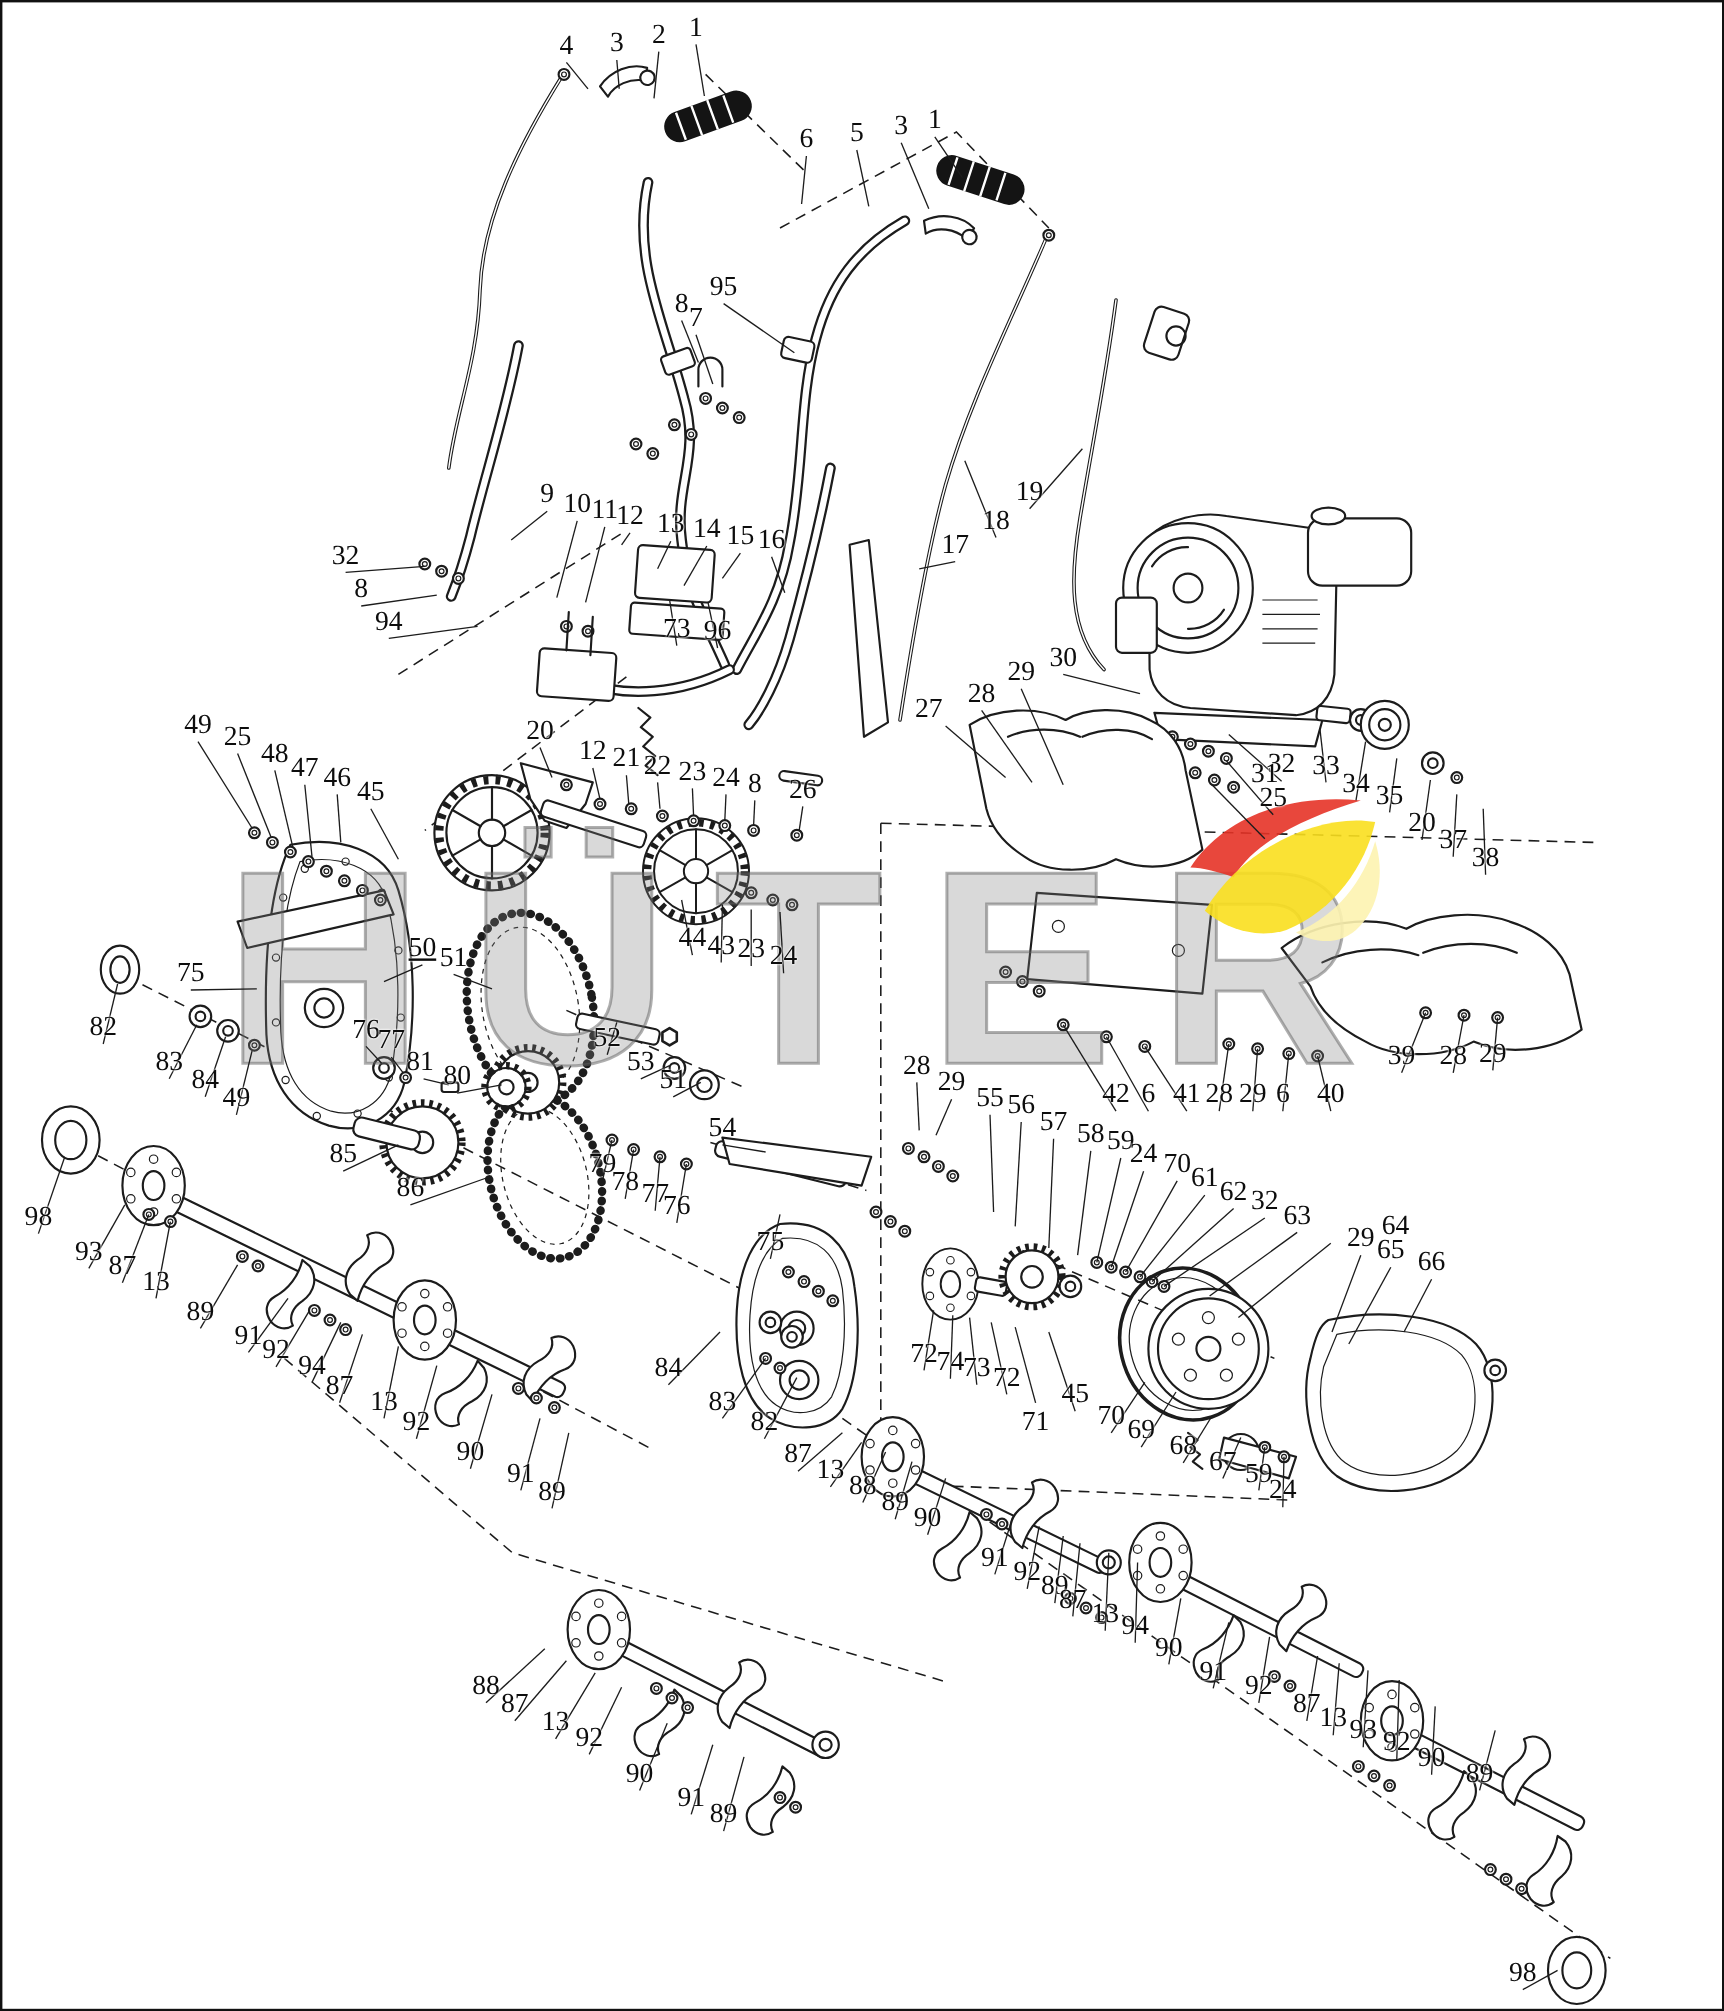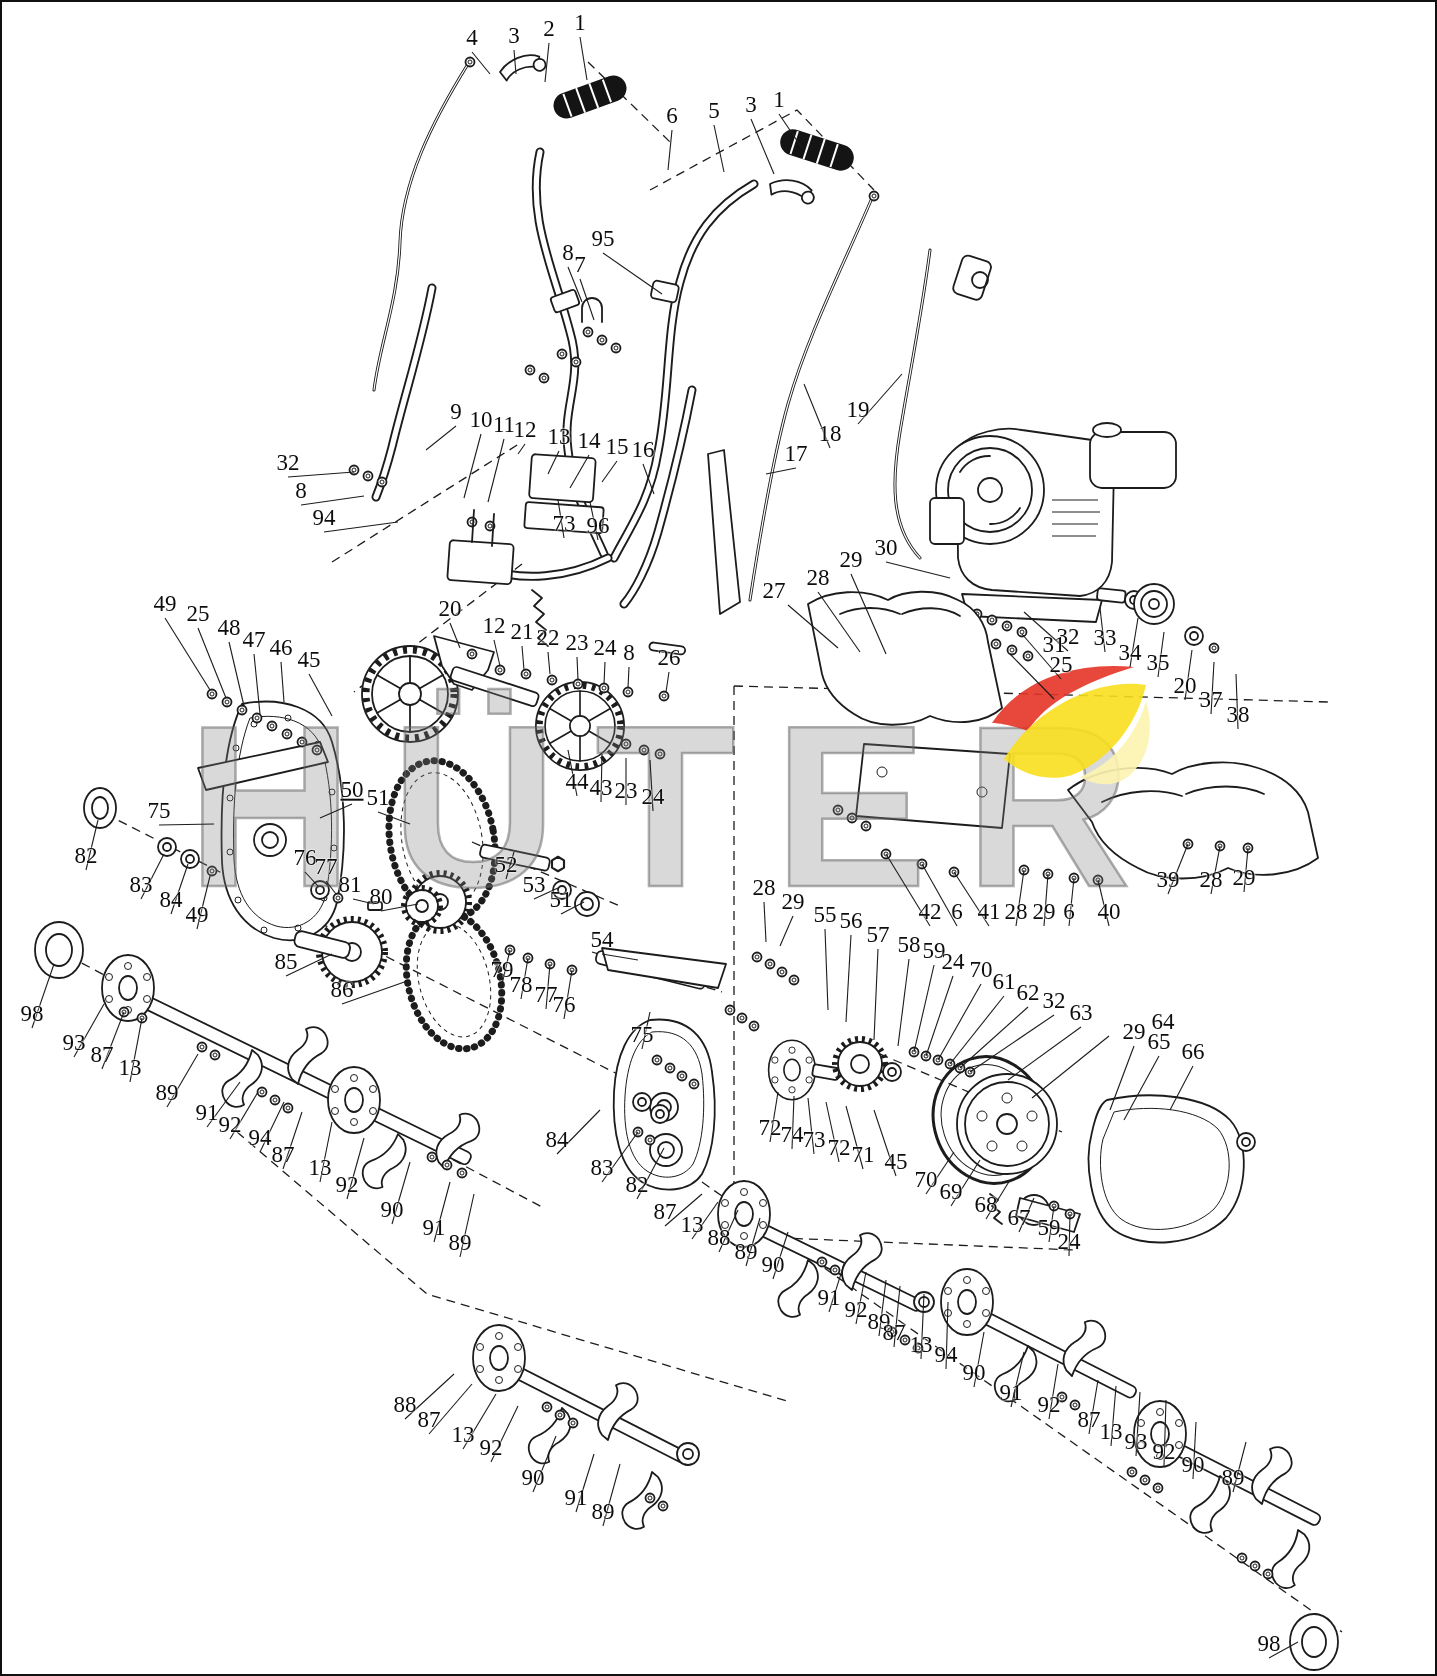--- a/index.html
+++ b/index.html
@@ -718,21 +718,21 @@
       <span class="callout" style="left: 390px; top: 1209px;">90</span>
       <span class="callout" style="left: 432px; top: 1227px;">91</span>
       <span class="callout" style="left: 458px; top: 1242px;">89</span>
       <span class="callout" style="left: 555px; top: 1139px;">84</span>
       <span class="callout" style="left: 600px; top: 1167px;">83</span>
       <span class="callout" style="left: 635px; top: 1184px;">82</span>
       <span class="callout" style="left: 768px; top: 1127px;">72</span>
       <span class="callout" style="left: 790px; top: 1134px;">74</span>
       <span class="callout" style="left: 812px; top: 1139px;">73</span>
       <span class="callout" style="left: 837px; top: 1147px;">72</span>
-      <span class="callout" style="left: 861px; top: 1154px;">71</span>
+      <span class="callout" style="left: 861px; top: 1184px;">71</span>
       <span class="callout" style="left: 894px; top: 1161px;">45</span>
       <span class="callout" style="left: 924px; top: 1179px;">70</span>
       <span class="callout" style="left: 949px; top: 1191px;">69</span>
       <span class="callout" style="left: 984px; top: 1204px;">68</span>
       <span class="callout" style="left: 1017px; top: 1217px;">67</span>
       <span class="callout" style="left: 1047px; top: 1227px;">59</span>
       <span class="callout" style="left: 1067px; top: 1241px;">24</span>
       <span class="callout" style="left: 663px; top: 1211px;">87</span>
       <span class="callout" style="left: 690px; top: 1224px;">13</span>
       <span class="callout" style="left: 717px; top: 1237px;">88</span>

